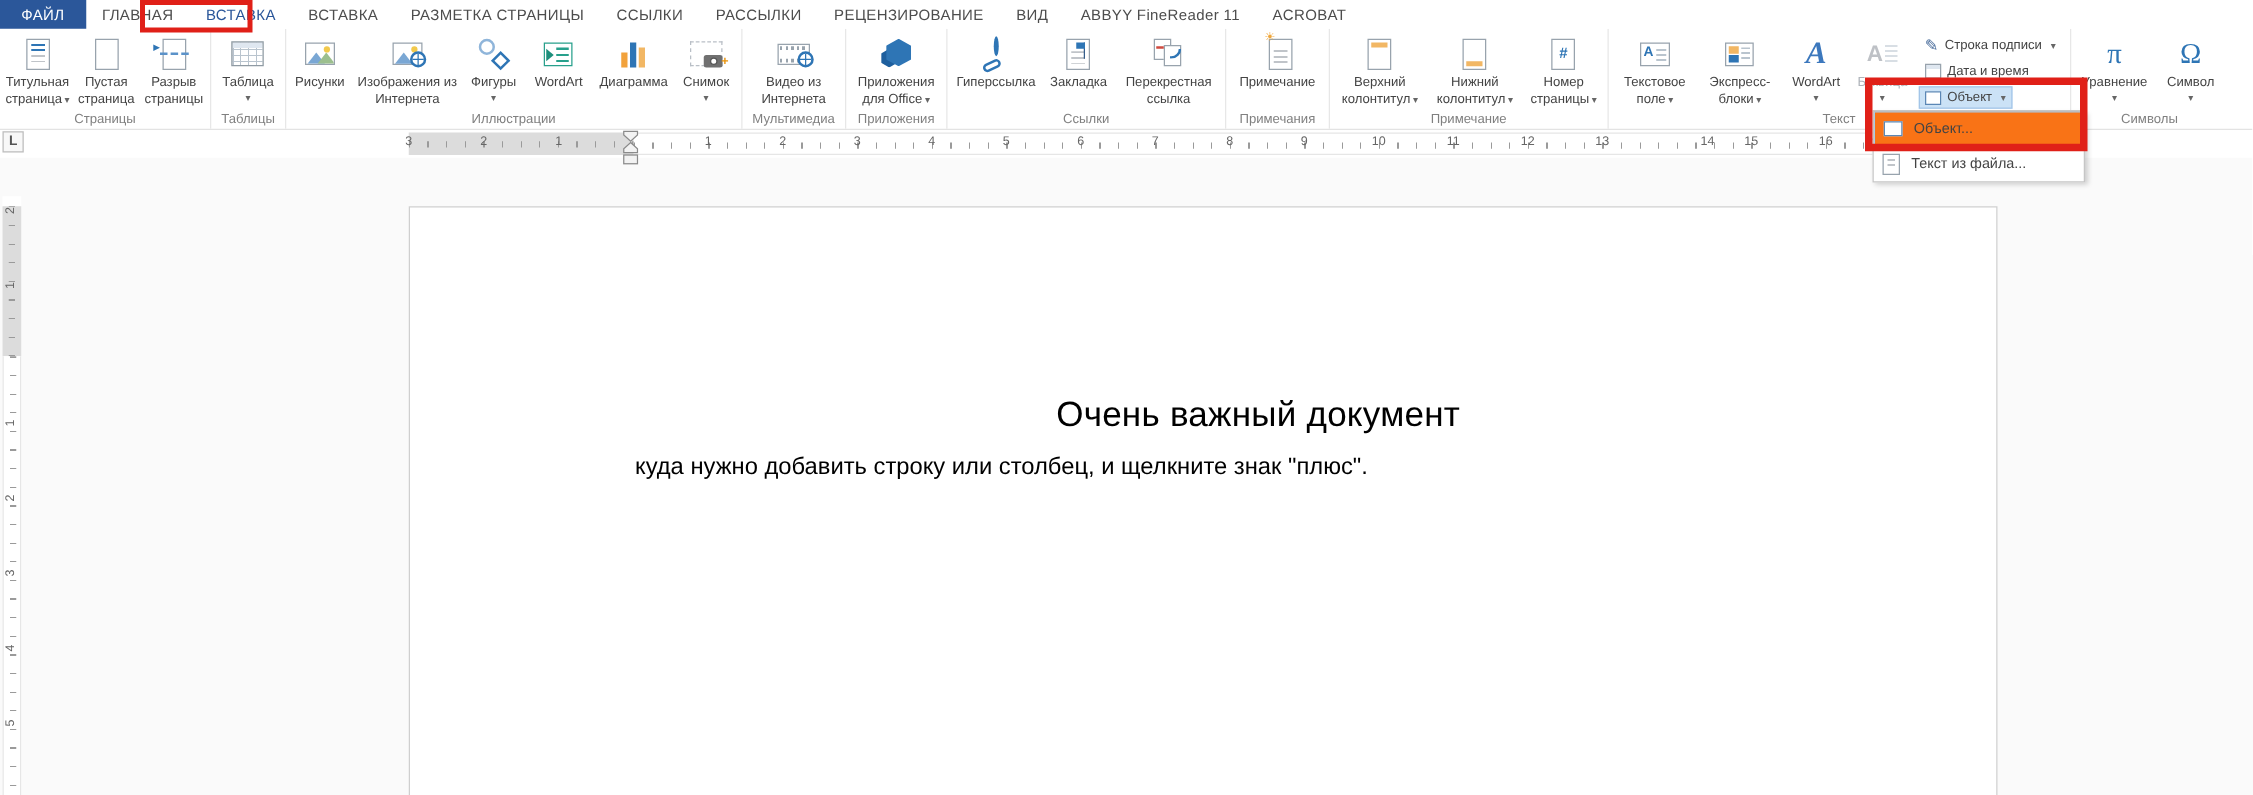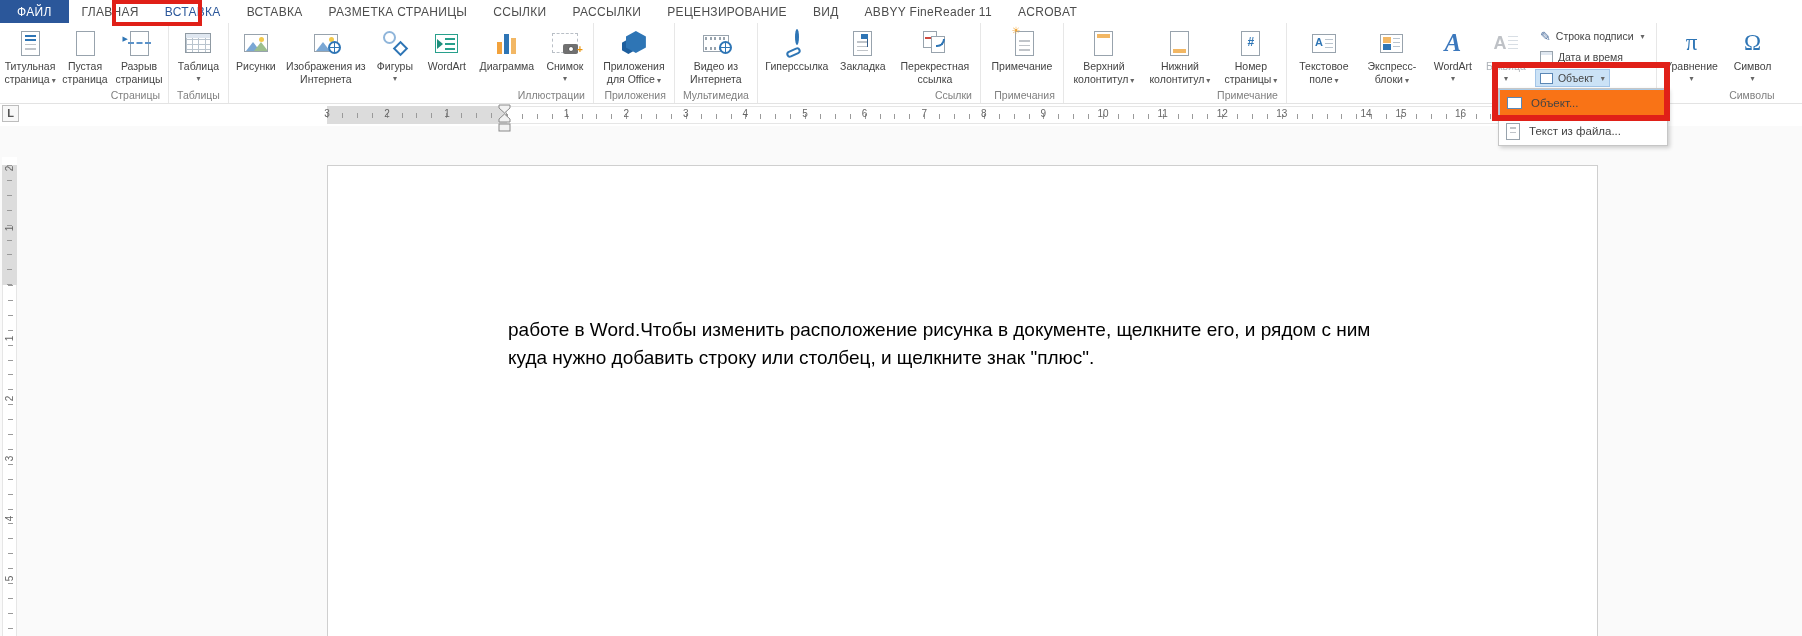--- a/index.html
+++ b/index.html
@@ -15,21 +15,21 @@
   .tab { padding:0 13px; display:flex; align-items:center; font-size:12px;
          color:#4d4d4d; letter-spacing:.3px; white-space:nowrap; }
   .tab.active { color:#2b579a; background:#fff; }
 
   
   .ribbon { position:absolute; top:23px; left:0; width:1802px; height:81px;
             background:#fff; border-bottom:1px solid #e3e3e3; display:flex; z-index:5; }
   .rgroup { display:flex; flex-direction:column; position:relative; padding:0 2px; }
   .rgroup + .rgroup { border-left:1px solid #e7e7e7; }
   .gbody { flex:1; display:flex; align-items:stretch; justify-content:center; }
-  .glabel { height:15px; text-align:right; font-size:10.5px; color:#808080;
+  .glabel { height:15px; text-align:center; font-size:10.5px; color:#808080;
             line-height:14px; white-space:nowrap; padding:0 6px; }
   .bb { display:flex; flex-direction:column; align-items:center; padding:3px 3px 0;
         font-size:10.5px; color:#444; text-align:center; line-height:12.5px; }
   .bb .bico { height:34px; display:flex; align-items:center; justify-content:center; }
   .bb.disabled { color:#aeb3b9; }
   .arrI { font-size:8px; color:#666; margin-left:2px; }
   .arrB { display:block; font-size:8px; color:#666; line-height:10px; margin-top:1px; }
   .smallcol { display:flex; flex-direction:column; justify-content:flex-start;
               padding:4px 4px 0; gap:3px; align-items:flex-start; }
   .sb { display:flex; align-items:center; gap:5px; font-size:10.5px; color:#444;
@@ -303,47 +303,47 @@
           </span>
         <span class="blbl">Снимок</span>
         <span class="arrB">▾</span>
       </div>
     </div>
     <div class="glabel">Иллюстрации</div>
   </div>
 
   <div class="rgroup">
     <div class="gbody">
-      <div class="bb" style="width:76px">
-        <span class="bico">
-            <span class="hexw">
-              <span class="hex h2"></span>
-              <span class="hex"></span>
-            </span>
-          </span>
-        <span class="blbl"><span>Приложения для Office</span><span class="arrI">▾</span></span>
-      </div>
-    </div>
-    <div class="glabel">Приложения</div>
-  </div>
-
-  <div class="rgroup">
-    <div class="gbody">
       <div class="bb" style="width:66px">
         <span class="bico">
             <span class="vid">
               <span class="pf"></span>
               <span class="pf b"></span>
               <span class="globe ovr"></span>
             </span>
           </span>
         <span class="blbl">Видео из Интернета</span>
       </div>
     </div>
     <div class="glabel">Мультимедиа</div>
+  </div>
+
+  <div class="rgroup">
+    <div class="gbody">
+      <div class="bb" style="width:76px">
+        <span class="bico">
+            <span class="hexw">
+              <span class="hex h2"></span>
+              <span class="hex"></span>
+            </span>
+          </span>
+        <span class="blbl"><span>Приложения для Office</span><span class="arrI">▾</span></span>
+      </div>
+    </div>
+    <div class="glabel">Приложения</div>
   </div>
 
   <div class="rgroup">
     <div class="gbody">
       <div class="bb" style="width:74px">
         <span class="bico">
             <span class="hyp"><span class="globe"></span><span class="chain"></span></span>
           </span>
         <span class="blbl">Гиперссылка</span>
       </div>
@@ -552,22 +552,22 @@
     <span class="vn" style="left: 2px; top: 333px;">1</span>
     <span class="vn" style="left: 2px; top: 393px;">2</span>
     <span class="vn" style="left: 2px; top: 453px;">3</span>
     <span class="vn" style="left: 2px; top: 513px;">4</span>
     <span class="vn" style="left: 2px; top: 573px;">5</span>
   </div>
 
 <div class="docarea">
   <div class="page">
     <div class="pagepad">
+      <div class="doctitle">Очень важный документ</div>
       <div class="docbody">
-        <div>работе в Word.Чтобы изменить расположение рисунка в документе, щелкните его, и рядом с ним</div>
         <div>куда нужно добавить строку или столбец, и щелкните знак "плюс".</div>
       </div>
     </div>
   </div>
 </div>
 
 <div class="objmenu">
   <div class="mi hl">
     <span class="win mn"><span class="tb"></span></span>
     <span>Объект...</span>

